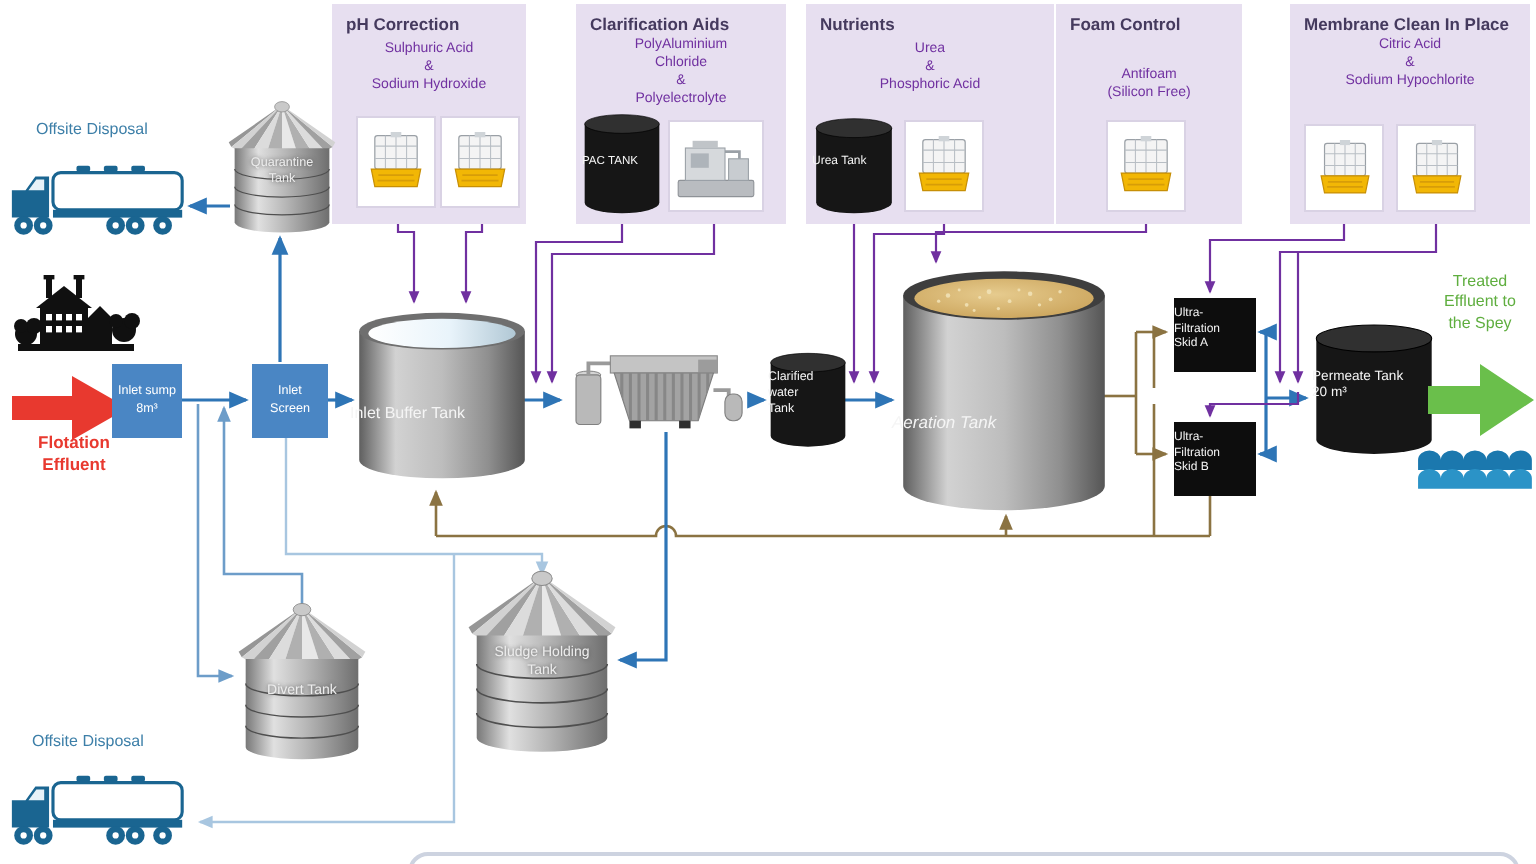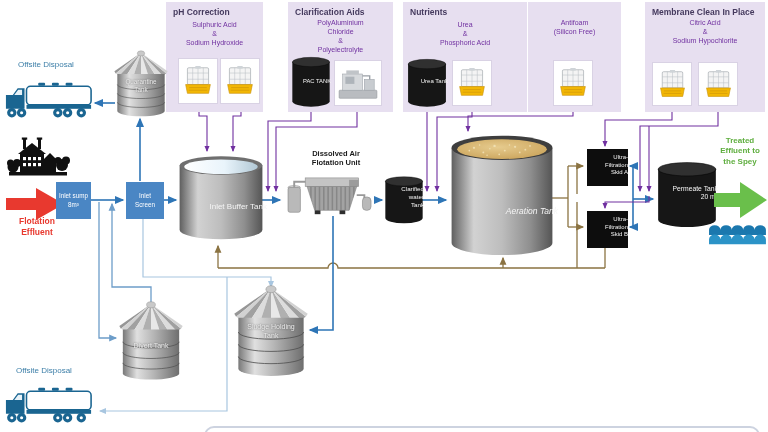--- a/index.html
+++ b/index.html
@@ -9,25 +9,25 @@
   [data-bind]{white-space:pre-line;}
   #connectors{position:absolute;left:0;top:0;z-index:1;}
   .station{position:absolute;top:2px;height:110px;background:#e7dff0;z-index:2;}
   .st-title{font-size:8.5px;font-weight:bold;color:#453a5e;padding:5px 6px 0 7px;line-height:1.2;}
   .st-chem{font-size:7px;color:#7030a0;text-align:center;line-height:1.3;margin-top:3px;}
   .wbox{position:absolute;background:#fff;border:1px solid #d9d2e4;display:flex;align-items:center;justify-content:center;}
   .node{position:absolute;z-index:2;}
   .lbl{position:absolute;z-index:3;}
   .blue-box{position:absolute;z-index:2;background:#4a86c4;color:#fff;font-size:6.3px;
             display:flex;align-items:center;justify-content:center;text-align:center;line-height:1.3;}
-  .cyl-label{position:absolute;z-index:3;color:#f5f5f5;text-align:right;line-height:1.25;width:100%;}
+  .cyl-label{position:absolute;z-index:3;color:#f5f5f5;text-align:left;line-height:1.25;width:100%;}
   .silo-label{position:absolute;z-index:3;color:#ededed;text-align:center;line-height:1.25;width:100%;text-shadow:0 0 2px #555;}
   .txt-blue{color:#3d7fa8;font-size:8px;}
   .txt-red{color:#e8392f;font-size:8.5px;font-weight:bold;text-align:center;line-height:1.25;}
-  .txt-green{color:#5fae3f;font-size:8px;font-weight:bold;text-align:center;line-height:1.3;}
+  .txt-green{color:#5fae3f;font-size:8px;font-weight:normal;text-align:center;line-height:1.3;}
   .txt-daf{color:#1a1a1a;font-size:7.5px;font-weight:bold;text-align:center;line-height:1.25;}
   #bottom-band{position:absolute;left:204px;top:426px;width:556px;height:30px;border:2px solid #cdd3e0;border-radius:10px;z-index:0;background:#fff;}
 </style>
 </head>
 <body>
 
 <div id="stage">
 
   <div id="bottom-band"></div>
 
@@ -196,20 +196,21 @@
           <rect x="5" y="2" width="24" height="19" rx="1.5" fill="#f4f4f4" stroke="#9aa0a6" stroke-width="0.7"></rect>
           <path d="M11,2 V21 M17,2 V21 M23,2 V21 M5,8 H29 M5,15 H29" stroke="#b8bec4" stroke-width="0.6"></path>
           <rect x="14" y="0" width="6" height="3" fill="#cfd4d8"></rect>
           <path d="M3,21 H31 L29,31 H5 Z" fill="#f2b705" stroke="#c78f06" stroke-width="0.7"></path>
           <path d="M7,24.5 H27 M6.5,27.5 H27.5" stroke="#d79d08" stroke-width="1"></path>
         </svg>
     </div>
   </div>
 
   <div class="station" style="left:528px;width:93px;">
+    <div class="st-title" data-bind="stations.3.title">Foam Control</div>
     <div class="st-chem" style="margin-top:16px;" data-bind="stations.3.chemicals">Antifoam
 (Silicon Free)</div>
     <div class="wbox" style="left:25px;top:58px;width:40px;height:46px;">
       <svg width="30" height="30" viewBox="0 0 34 34">
           <rect x="5" y="2" width="24" height="19" rx="1.5" fill="#f4f4f4" stroke="#9aa0a6" stroke-width="0.7"></rect>
           <path d="M11,2 V21 M17,2 V21 M23,2 V21 M5,8 H29 M5,15 H29" stroke="#b8bec4" stroke-width="0.6"></path>
           <rect x="14" y="0" width="6" height="3" fill="#cfd4d8"></rect>
           <path d="M3,21 H31 L29,31 H5 Z" fill="#f2b705" stroke="#c78f06" stroke-width="0.7"></path>
           <path d="M7,24.5 H27 M6.5,27.5 H27.5" stroke="#d79d08" stroke-width="1"></path>
         </svg>
@@ -332,22 +333,20 @@
 
   <div class="node" style="left:175px;top:146px;width:92px;height:102px;">
     <svg width="92" height="102" viewBox="0 0 120 130">
       <path d="M6,24 V108 A54,12 0 0 0 114,108 V24 Z" fill="url(#gTank)"></path>
       <ellipse cx="60" cy="24" rx="54" ry="12" fill="#6f6f6f"></ellipse>
       <ellipse cx="60" cy="25.5" rx="48" ry="9.5" fill="url(#gBlueTop)"></ellipse>
     </svg>
     <div class="cyl-label" style="top:56px;font-size:8px;" data-bind="labels.inlet_buffer_tank">Inlet Buffer Tank</div>
   </div>
 
-  <div class="lbl txt-daf" style="left:296px;top:149px;width:80px;" data-bind="labels.daf_unit">Dissolved Air
-Flotation Unit</div>
   <div class="node" style="left:284px;top:176px;width:92px;height:42px;">
     <svg width="92" height="42" viewBox="0 0 92 44">
       <defs>
           <clipPath id="dafclip">
             <path d="M22,11 H74 L66,36 H30 Z"></path>
           </clipPath>
         </defs>
       <ellipse cx="8.5" cy="12" rx="6.5" ry="2" fill="#d5d5d5" stroke="#808080" stroke-width="0.5"></ellipse>
       <rect x="2" y="12" width="13" height="26" rx="2" fill="#b9b9b9" stroke="#808080" stroke-width="0.6"></rect>
       <path d="M8.5,12 V6 H30" fill="none" stroke="#9a9a9a" stroke-width="2"></path>

